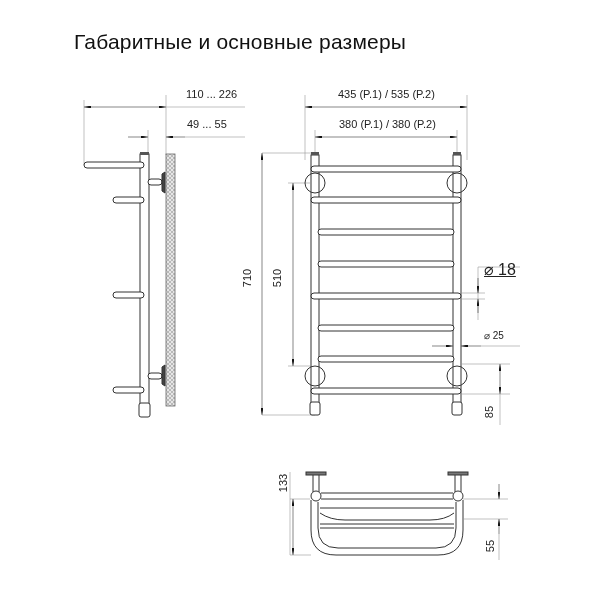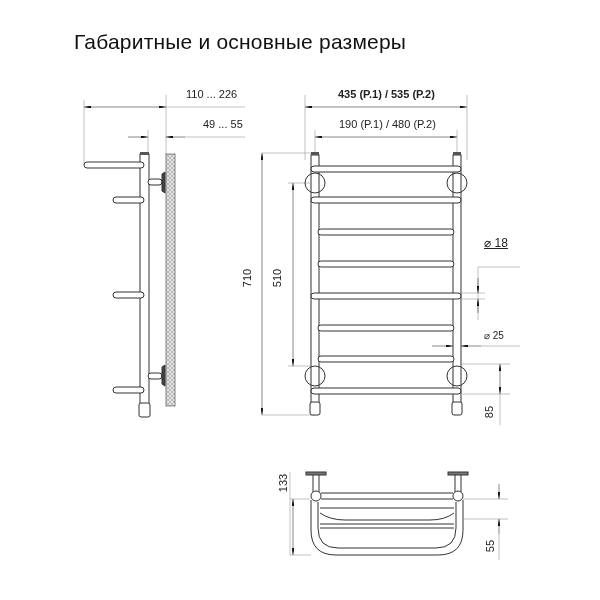--- a/index.html
+++ b/index.html
@@ -138,22 +138,22 @@
 
     <line x1="463" y1="499" x2="508" y2="499" stroke="#999" stroke-width="0.6"></line>
     <line x1="463" y1="519" x2="508" y2="519" stroke="#999" stroke-width="0.6"></line>
     <line x1="499" y1="484" x2="499" y2="499" stroke="#555" stroke-width="0.7" marker-end="url(#arr)"></line>
     <line x1="499" y1="534" x2="499" y2="519" stroke="#555" stroke-width="0.7" marker-end="url(#arr)"></line>
     <line x1="499" y1="534" x2="499" y2="560" stroke="#999" stroke-width="0.6"></line>
   </g>
 </svg>
 
 <div style="position:absolute;left:186px;top:88px;font-size:11px;color:#222;">110 ... 226</div>
-<div style="position:absolute;left:187px;top:118px;font-size:11px;color:#222;margin-left:16px;">49 ... 55</div>
-<div style="position:absolute;left:338px;top:88px;font-size:11px;color:#222;font-weight:bold;">435 (P.1) / 535 (P.2)</div>
-<div style="position:absolute;left:339px;top:118px;font-size:11px;color:#222;">190 (P.1) / 480 (P.2)</div>
+<div style="position:absolute;left:187px;top:118px;font-size:11px;color:#222;">49 ... 55</div>
+<div style="position:absolute;left:338px;top:88px;font-size:11px;color:#222;">435 (P.1) / 535 (P.2)</div>
+<div style="position:absolute;left:339px;top:118px;font-size:11px;color:#222;">380 (P.1) / 380 (P.2)</div>
 <div style="position:absolute;left:238px;top:272px;font-size:11px;color:#222;transform:rotate(-90deg);transform-origin:center;">710</div>
 <div style="position:absolute;left:268px;top:272px;font-size:11px;color:#222;transform:rotate(-90deg);transform-origin:center;">510</div>
-<div style="position:absolute;left:484px;top:236px;font-size:12px;color:#222;text-decoration:underline;">⌀ 18</div>
+<div style="position:absolute;left:484px;top:260px;font-size:16px;color:#222;text-decoration:underline;">⌀ 18</div>
 <div style="position:absolute;left:484px;top:330px;font-size:10px;color:#222;">⌀ 25</div>
 <div style="position:absolute;left:483px;top:406px;font-size:11px;color:#222;transform:rotate(-90deg);transform-origin:center;">85</div>
 <div style="position:absolute;left:274px;top:477px;font-size:11px;color:#222;transform:rotate(-90deg);transform-origin:center;">133</div>
 <div style="position:absolute;left:484px;top:540px;font-size:11px;color:#222;transform:rotate(-90deg);transform-origin:center;">55</div>
 
 </body></html>

